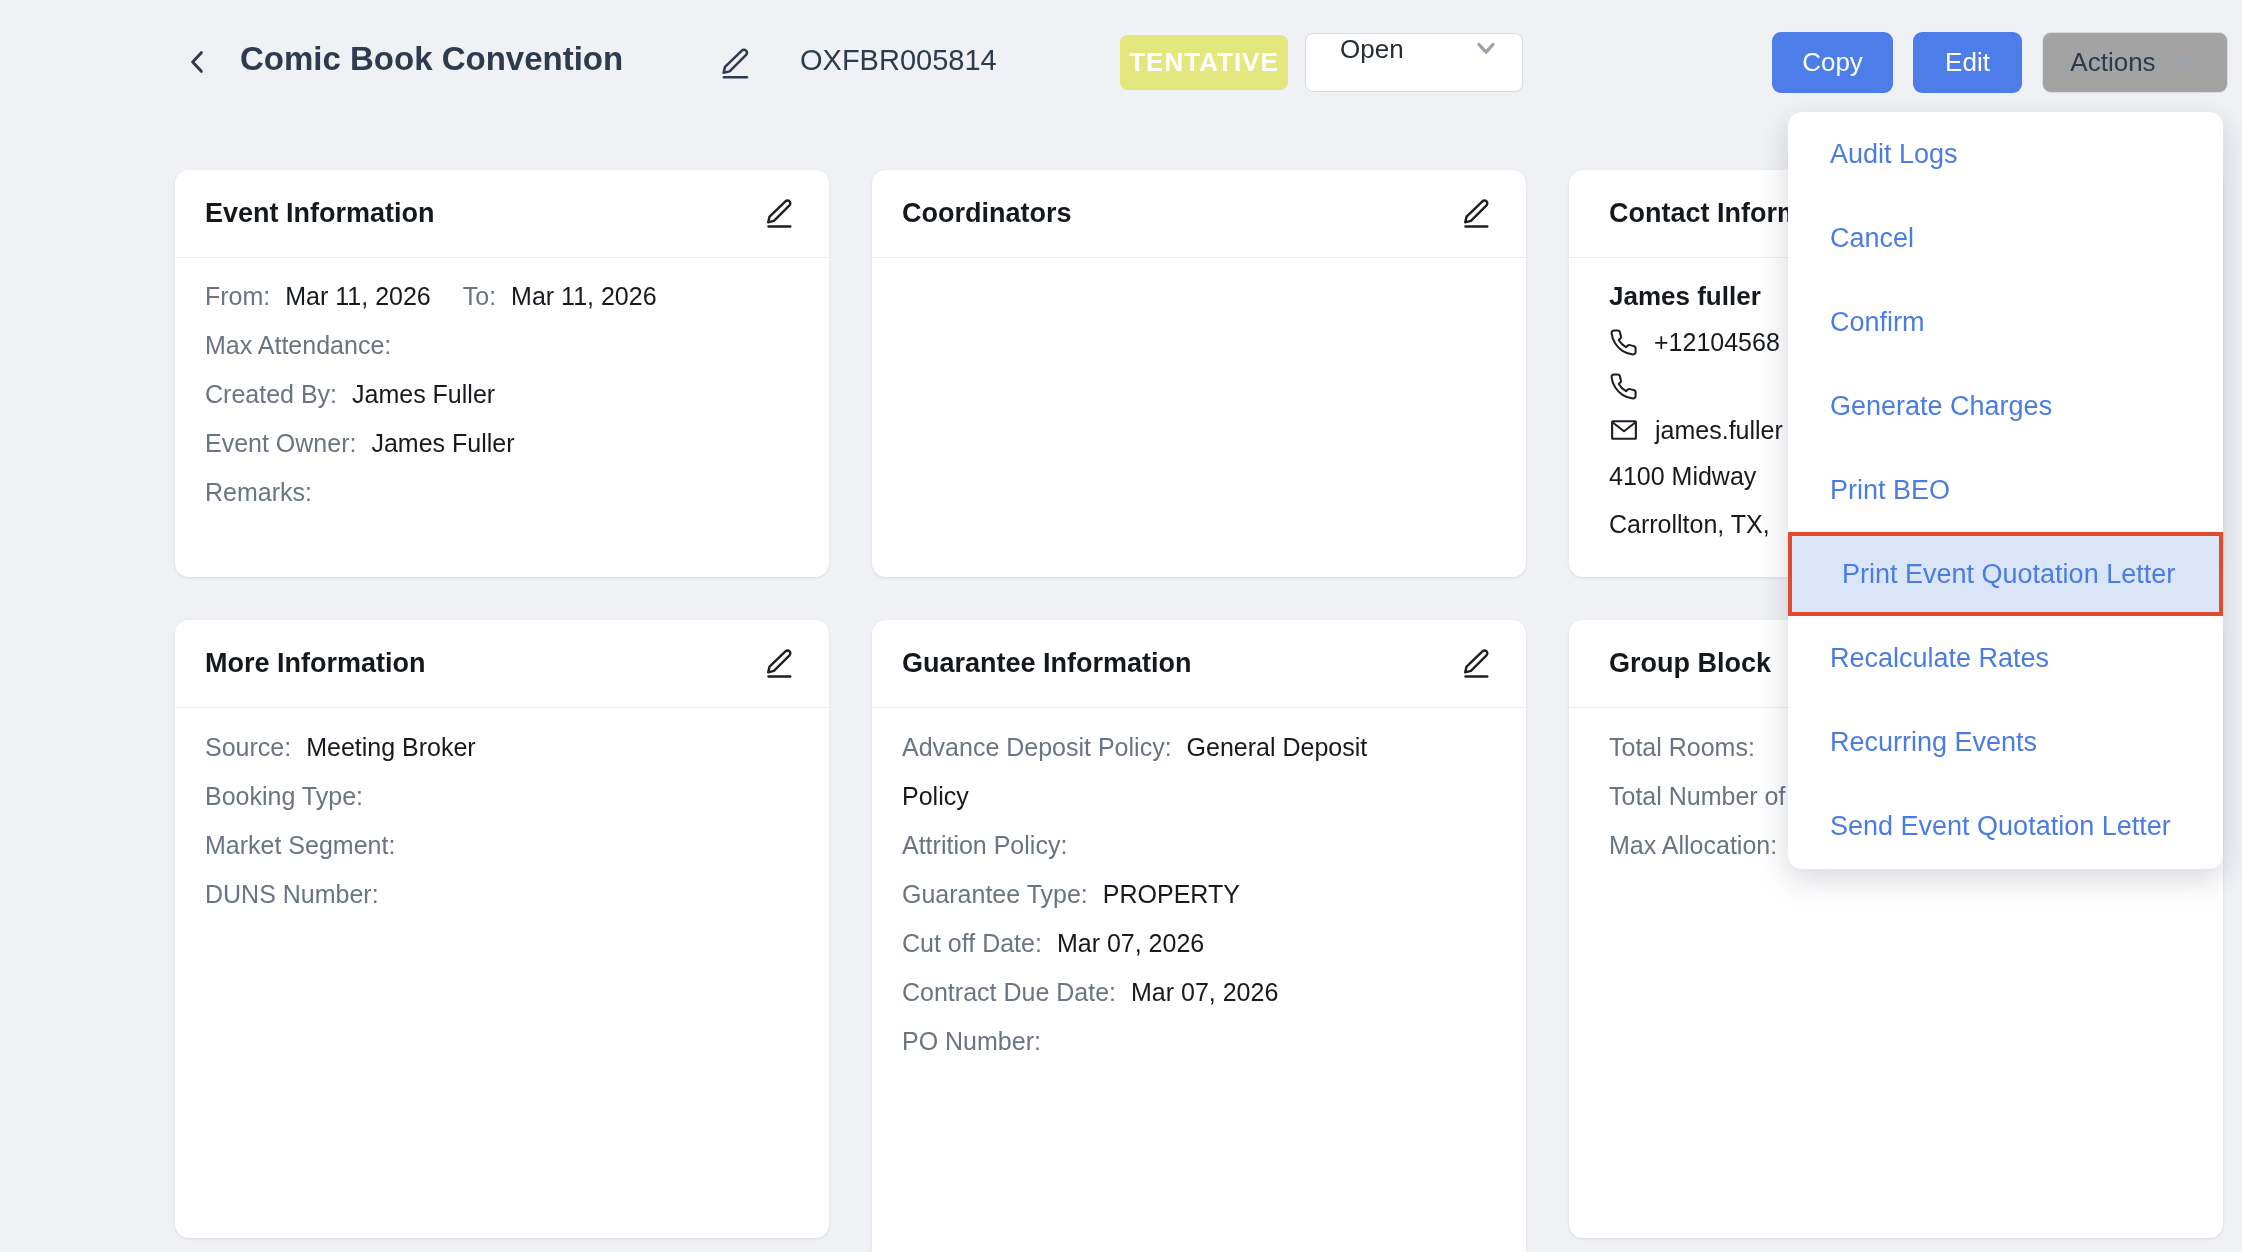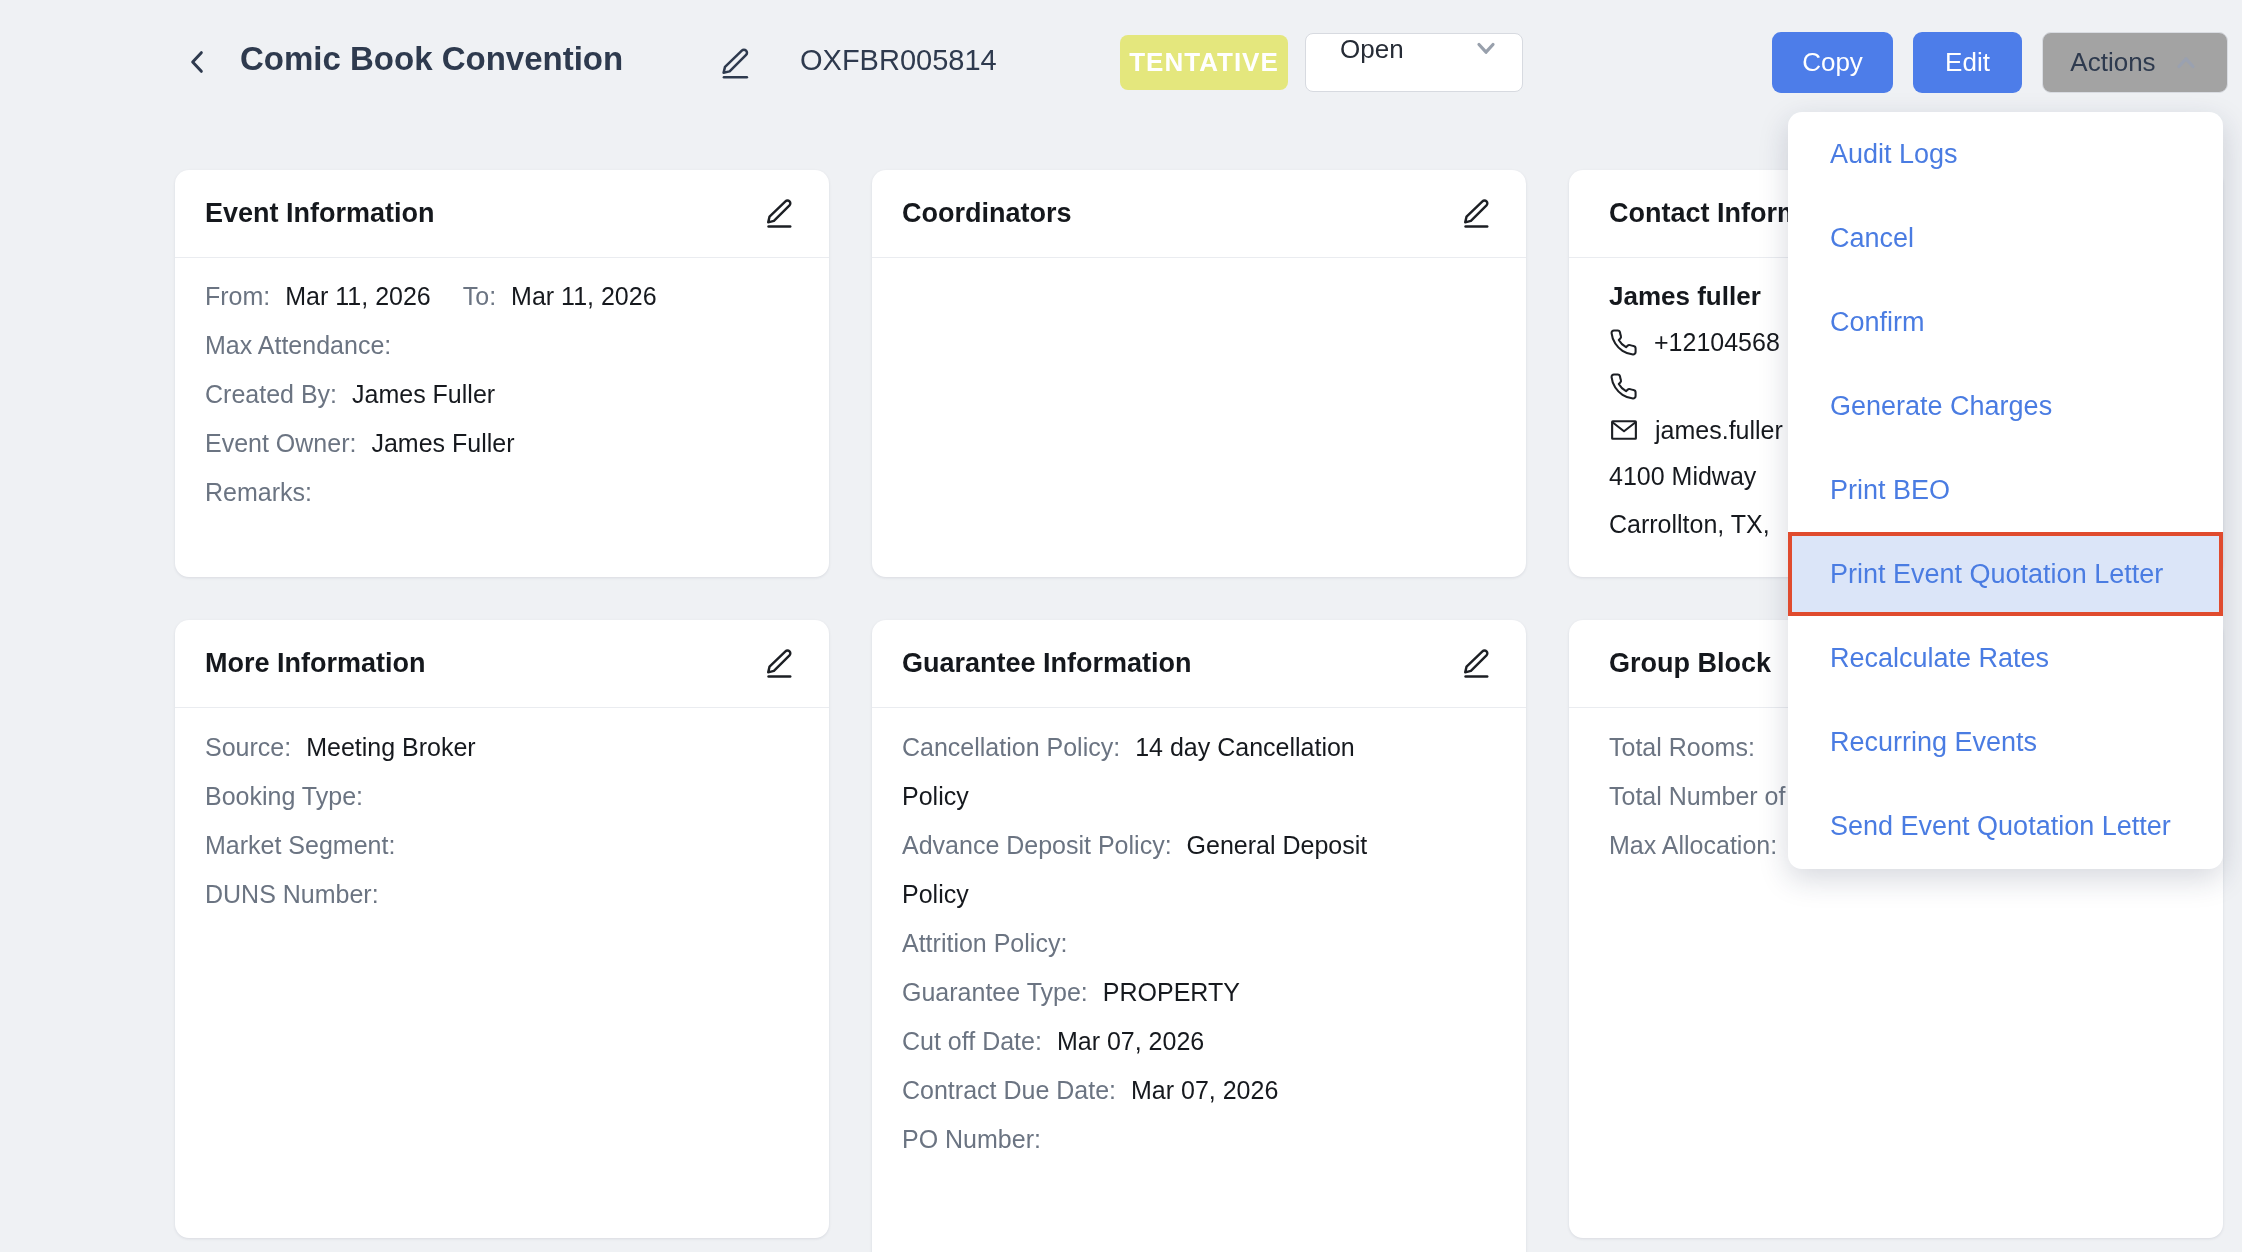--- a/index.html
+++ b/index.html
@@ -52,21 +52,21 @@
   
   .contact-name { font-size:26px; font-weight:700; line-height:48px; color:#15181d; }
   .icon-row { display:flex; align-items:center; gap:16px; height:44px; font-size:25px; color:#16191e; }
   .icon-row .c-icon { display:flex; color:#1c1f24; flex:0 0 auto; }
   .addr-row { font-size:25px; line-height:48px; color:#16191e; white-space:nowrap; }
   
   .actions-menu { position:absolute; left:1788px; top:112px; width:435px; height:757px;
     background:#ffffff; border-radius:14px; box-shadow:0 10px 30px rgba(25,39,70,0.18); z-index:10; }
   .menu-item { height:84px; display:flex; align-items:center; padding:0 24px 0 42px;
     font-size:27px; color:#4a7ce2; cursor:pointer; white-space:nowrap; }
-  .menu-item.highlighted { background:#dbe5f8; border:4px solid #e04b2e; padding-left:38px; }
+  .menu-item.highlighted { background:#dbe5f8; border:4px solid #e04b2e; padding-left:50px; }
 </style>
 </head>
 <body>
 
 <div class="back-btn">
   <span style="display:flex">
     <svg viewBox="0 0 24 24" width="32" height="32" fill="none" stroke="currentColor" stroke-width="2.2" stroke-linecap="round" stroke-linejoin="round">
         <polyline points="14.5,5 8,12 14.5,19"></polyline>
       </svg>
   </span>
@@ -193,21 +193,20 @@
   <div class="card-head">
     <span class="card-title">Guarantee Information</span>
     <span class="card-edit">
       <svg viewBox="0 0 24 24" width="36" height="36" fill="none" stroke="currentColor" stroke-width="1.6" stroke-linecap="round" stroke-linejoin="round">
           <path d="M16.3 4.2a1.9 1.9 0 0 1 2.7 2.7L8.6 17.3 4.8 18.2l.9-3.8L16.3 4.2z"></path>
           <line x1="5" y1="21" x2="19.5" y2="21"></line>
         </svg>
     </span>
   </div>
   <div class="card-body" style="padding-top:15px;">
-    <div class="kv"><span class="lbl">Cancellation Policy:</span><span class="val">14 day Cancellation Policy</span></div>
     <div class="kv"><span class="lbl">Advance Deposit Policy:</span><span class="val">General Deposit Policy</span></div>
     <div class="kv"><span class="lbl">Attrition Policy:</span><span class="val"></span></div>
     <div class="kv"><span class="lbl">Guarantee Type:</span><span class="val">PROPERTY</span></div>
     <div class="kv"><span class="lbl">Cut off Date:</span><span class="val">Mar 07, 2026</span></div>
     <div class="kv"><span class="lbl">Contract Due Date:</span><span class="val">Mar 07, 2026</span></div>
     <div class="kv"><span class="lbl">PO Number:</span><span class="val"></span></div>
   </div>
 </div>
 
 <div class="card col3" id="card-group">

